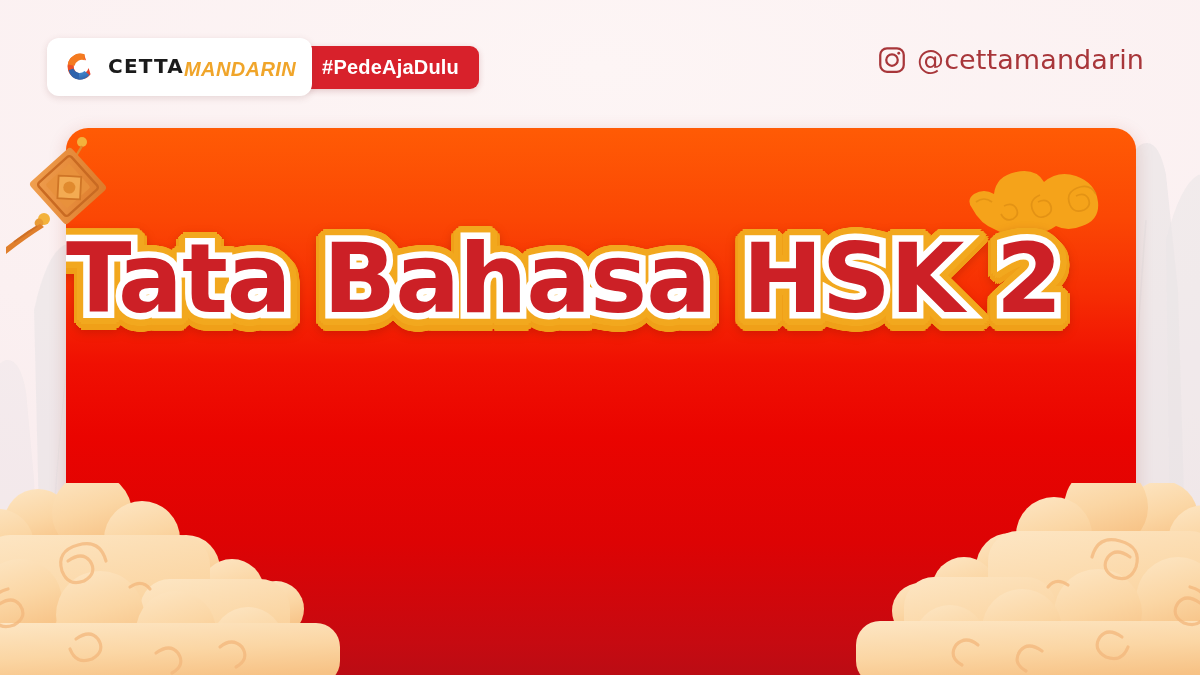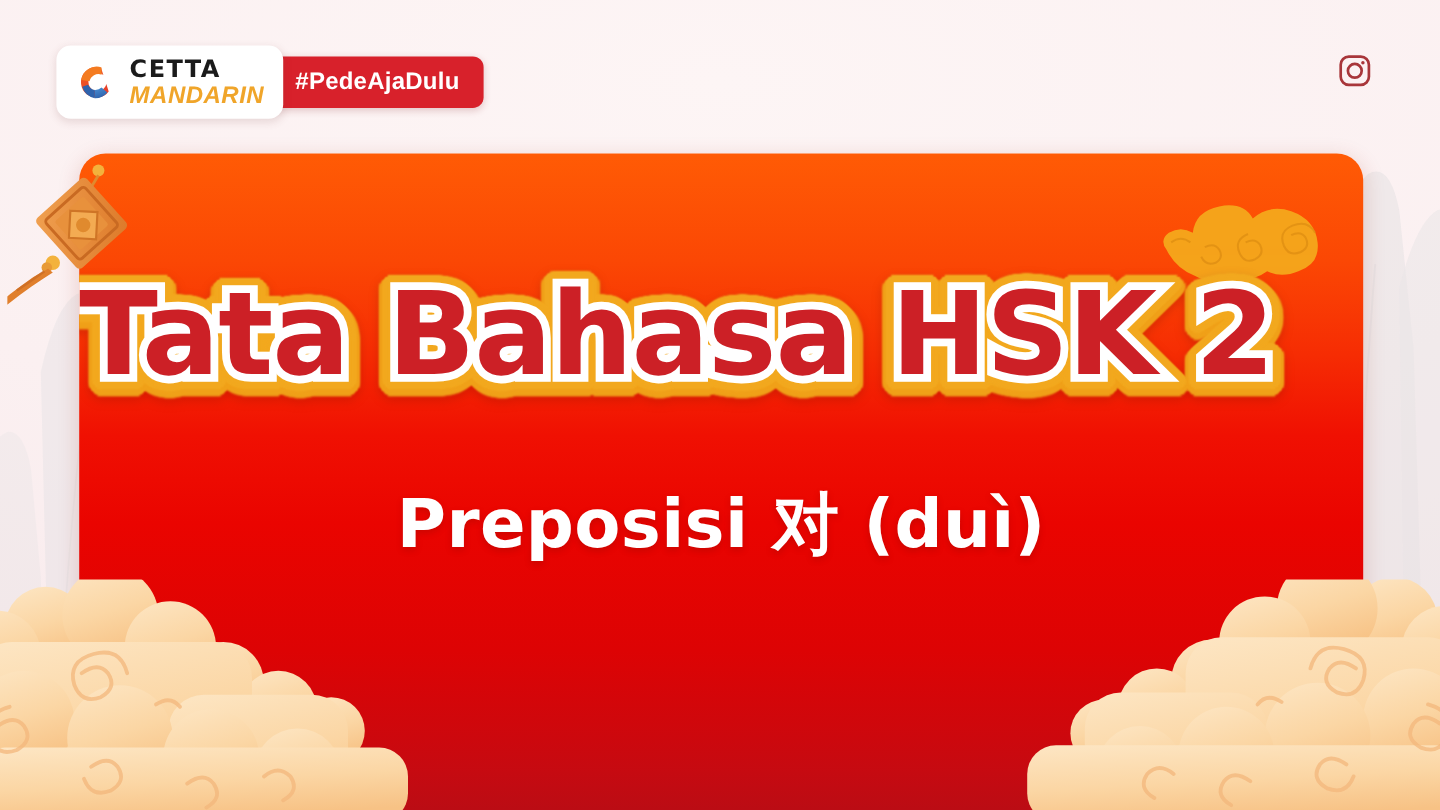--- a/index.html
+++ b/index.html
@@ -35,21 +35,21 @@
   }
   #logo-pill{
     display:flex; align-items:center; gap:9px;
     background:#ffffff;
     border-radius:12px;
     padding:9px 16px 9px 12px;
     box-shadow:0 2px 7px rgba(120,60,60,.16);
     position:relative; z-index:3;
   }
   #logo-mark{ width:40px; height:40px; flex:0 0 40px; }
-  #logo-words{ display:flex; flex-direction:column; line-height:1; }
+  #logo-words{ display:flex; flex-direction:row; line-height:1; }
   #logo-word-cetta{
     font-family:"DejaVu Sans", sans-serif;
     font-weight:700; font-size:20px; letter-spacing:1.2px;
     color:#1b1b1b;
   }
   #logo-word-mandarin{
     font-family:Liberation Sans, sans-serif;
     font-weight:700; font-style:italic; font-size:20px; letter-spacing:.4px;
     color:#f0a52a; margin-top:3px;
   }
@@ -220,20 +220,21 @@
 
     <div id="hashtag-badge">#PedeAjaDulu</div>
   </div>
 
   <div id="social-handle">
     <svg width="30" height="30" viewBox="0 0 24 24" fill="none" stroke="#a8363a" stroke-width="1.8" xmlns="http://www.w3.org/2000/svg">
       <rect x="2.6" y="2.6" width="18.8" height="18.8" rx="5.4"></rect>
       <circle cx="12" cy="12" r="4.6"></circle>
       <circle cx="17.4" cy="6.6" r="1.15" fill="#a8363a" stroke="none"></circle>
     </svg>
+    <span class="handle-text">@cettamandarin</span>
   </div>
 </div>
 
 <div id="title-card">
 
   <svg id="cloud-swirl-topright" viewBox="0 0 150 95" xmlns="http://www.w3.org/2000/svg">
     <g fill="#f5a81c">
       <path d="M8 58 Q2 50 10 44 Q20 38 30 44 Q32 26 52 22 Q72 18 80 32
                Q94 20 112 26 Q132 33 134 52 Q136 70 118 76 Q104 82 92 76
                Q78 86 62 80 Q46 88 32 80 Q16 74 8 58 Z"></path>
@@ -241,21 +242,20 @@
     <g fill="none" stroke="#d98e12" stroke-width="1.7" opacity=".65">
       <path d="M112 46 Q120 42 124 48 Q128 56 120 60 Q110 64 106 55 Q101 43 113 38 Q126 33 132 44"></path>
       <path d="M74 52 Q82 48 86 54 Q90 62 82 66 Q73 70 69 61 Q64 50 76 45"></path>
       <path d="M40 56 Q48 52 52 58 Q56 65 49 69 Q41 72 37 64"></path>
       <path d="M12 52 Q20 46 28 52"></path>
     </g>
   </svg>
 
   <div id="card-text">
     <div id="main-title">Tata Bahasa HSK 2</div>
-    <div id="subtitle">Preposisi 对 (duì)</div>
   </div>
 </div>
 
 <svg id="hanging-ornament" viewBox="0 0 120 130" xmlns="http://www.w3.org/2000/svg">
   <defs>
     <linearGradient id="ornGrad" x1="0" y1="0" x2="1" y2="1">
       <stop offset="0%" stop-color="#f0a050"></stop>
       <stop offset="100%" stop-color="#dd7a2a"></stop>
     </linearGradient>
   </defs>

